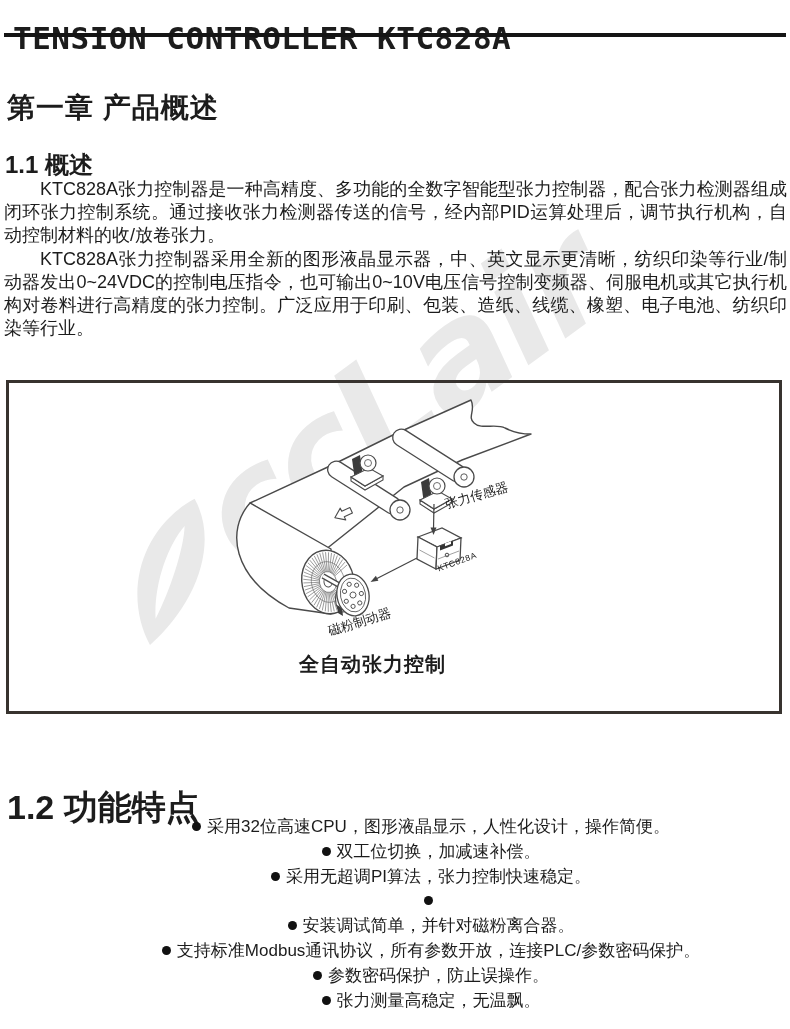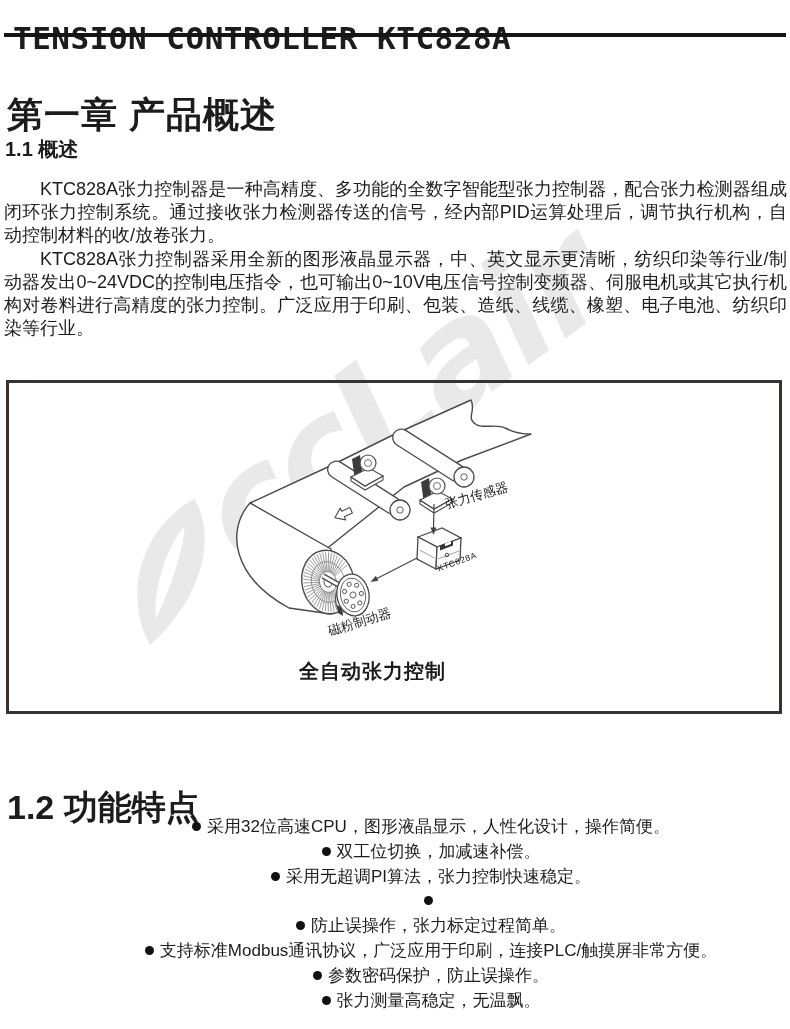--- a/index.html
+++ b/index.html
@@ -4,33 +4,33 @@
 <style>
   html,body{margin:0;padding:0;width:790px;height:1029px;background:#ffffff;overflow:hidden;}
   body{font-family:"Liberation Sans",sans-serif;color:#1c1c1c;position:relative;}
   .watermark{position:absolute;left:0;top:0;z-index:0;pointer-events:none;}
   .content{position:relative;z-index:1;width:790px;height:1029px;}
 
   .doc-title{position:absolute;left:13px;top:0px;font-family:"DejaVu Sans Mono",monospace;
              font-size:31px;font-weight:bold;letter-spacing:0.5px;line-height:34px;white-space:nowrap;}
   .title-rule{position:absolute;left:4px;right:4px;top:33px;height:4px;background:#151515;}
 
-  .chapter-heading{position:absolute;left:7px;top:70px;font-size:36px;font-weight:bold;letter-spacing:1px;line-height:30px;}
-  .h-1-1{position:absolute;left:5px;top:116px;font-size:20px;font-weight:600;line-height:26px;}
+  .chapter-heading{position:absolute;left:7px;top:70px;font-size:28px;font-weight:bold;letter-spacing:1px;line-height:30px;}
+  .h-1-1{position:absolute;left:5px;top:128px;font-size:24px;font-weight:600;line-height:26px;}
   .body-text{position:absolute;left:4px;top:178px;width:783px;font-size:18px;line-height:23.2px;
              text-align:justify;}
   .body-text p{margin:0;text-indent:36px;}
 
   .figure-box{position:absolute;left:6px;top:380px;width:770px;height:328px;border:3px solid #38332f;margin:0;}
   .figure-box svg.diagram{position:absolute;left:0;top:0;}
   .fig-label{position:absolute;color:#222;white-space:nowrap;transform-origin:0 0;}
   .sensor-label{left:434px;top:113px;font-size:13px;transform:rotate(-16deg);}
   .ktc-label{left:427px;top:181px;font-size:8.5px;letter-spacing:0.6px;transform:rotate(-20deg);}
   .brake-label{left:317px;top:240px;font-size:13px;transform:rotate(-17deg);}
-  .fig-caption{position:absolute;left:290px;top:275px;font-size:20px;font-weight:bold;letter-spacing:1px;white-space:nowrap;}
+  .fig-caption{position:absolute;left:290px;top:268px;font-size:20px;font-weight:bold;letter-spacing:1px;white-space:nowrap;}
 
   .h-1-2{position:absolute;left:7px;top:760px;font-size:34px;font-weight:600;line-height:27px;}
   .feature-list{position:absolute;left:0;top:803px;width:788px;margin:12px;padding:0;list-style:none;text-align:center;}
   .feature-list li{padding-left:50px;font-size:17px;line-height:24.8px;white-space:nowrap;}
   .dot{display:inline-block;width:9px;height:9px;border-radius:50%;background:#111;margin-right:6px;vertical-align:1px;}
 </style>
 </head>
 <body>
 
 <svg class="watermark" width="790" height="1029" viewBox="0 0 790 1029">
@@ -202,24 +202,24 @@
       <li>
         <span class="dot"></span><span>双工位切换，加减速补偿。</span>
       </li>
       <li>
         <span class="dot"></span><span>采用无超调PI算法，张力控制快速稳定。</span>
       </li>
       <li>
         <span class="dot"></span>
       </li>
       <li>
-        <span class="dot"></span><span>防止误操作，张力标定过程简单。</span>
-      </li>
-      <li>
-        <span class="dot"></span><span>支持标准Modbus通讯协议，广泛应用于印刷，连接PLC/触摸屏非常方便。</span>
+        <span class="dot"></span><span>安装调试简单，并针对磁粉离合器。</span>
+      </li>
+      <li>
+        <span class="dot"></span><span>支持标准Modbus通讯协议，所有参数开放，连接PLC/参数密码保护。</span>
       </li>
       <li>
         <span class="dot"></span><span>参数密码保护，防止误操作。</span>
       </li>
       <li>
         <span class="dot"></span><span>张力测量高稳定，无温飘。</span>
       </li>
     </ul>
 </div>
 

